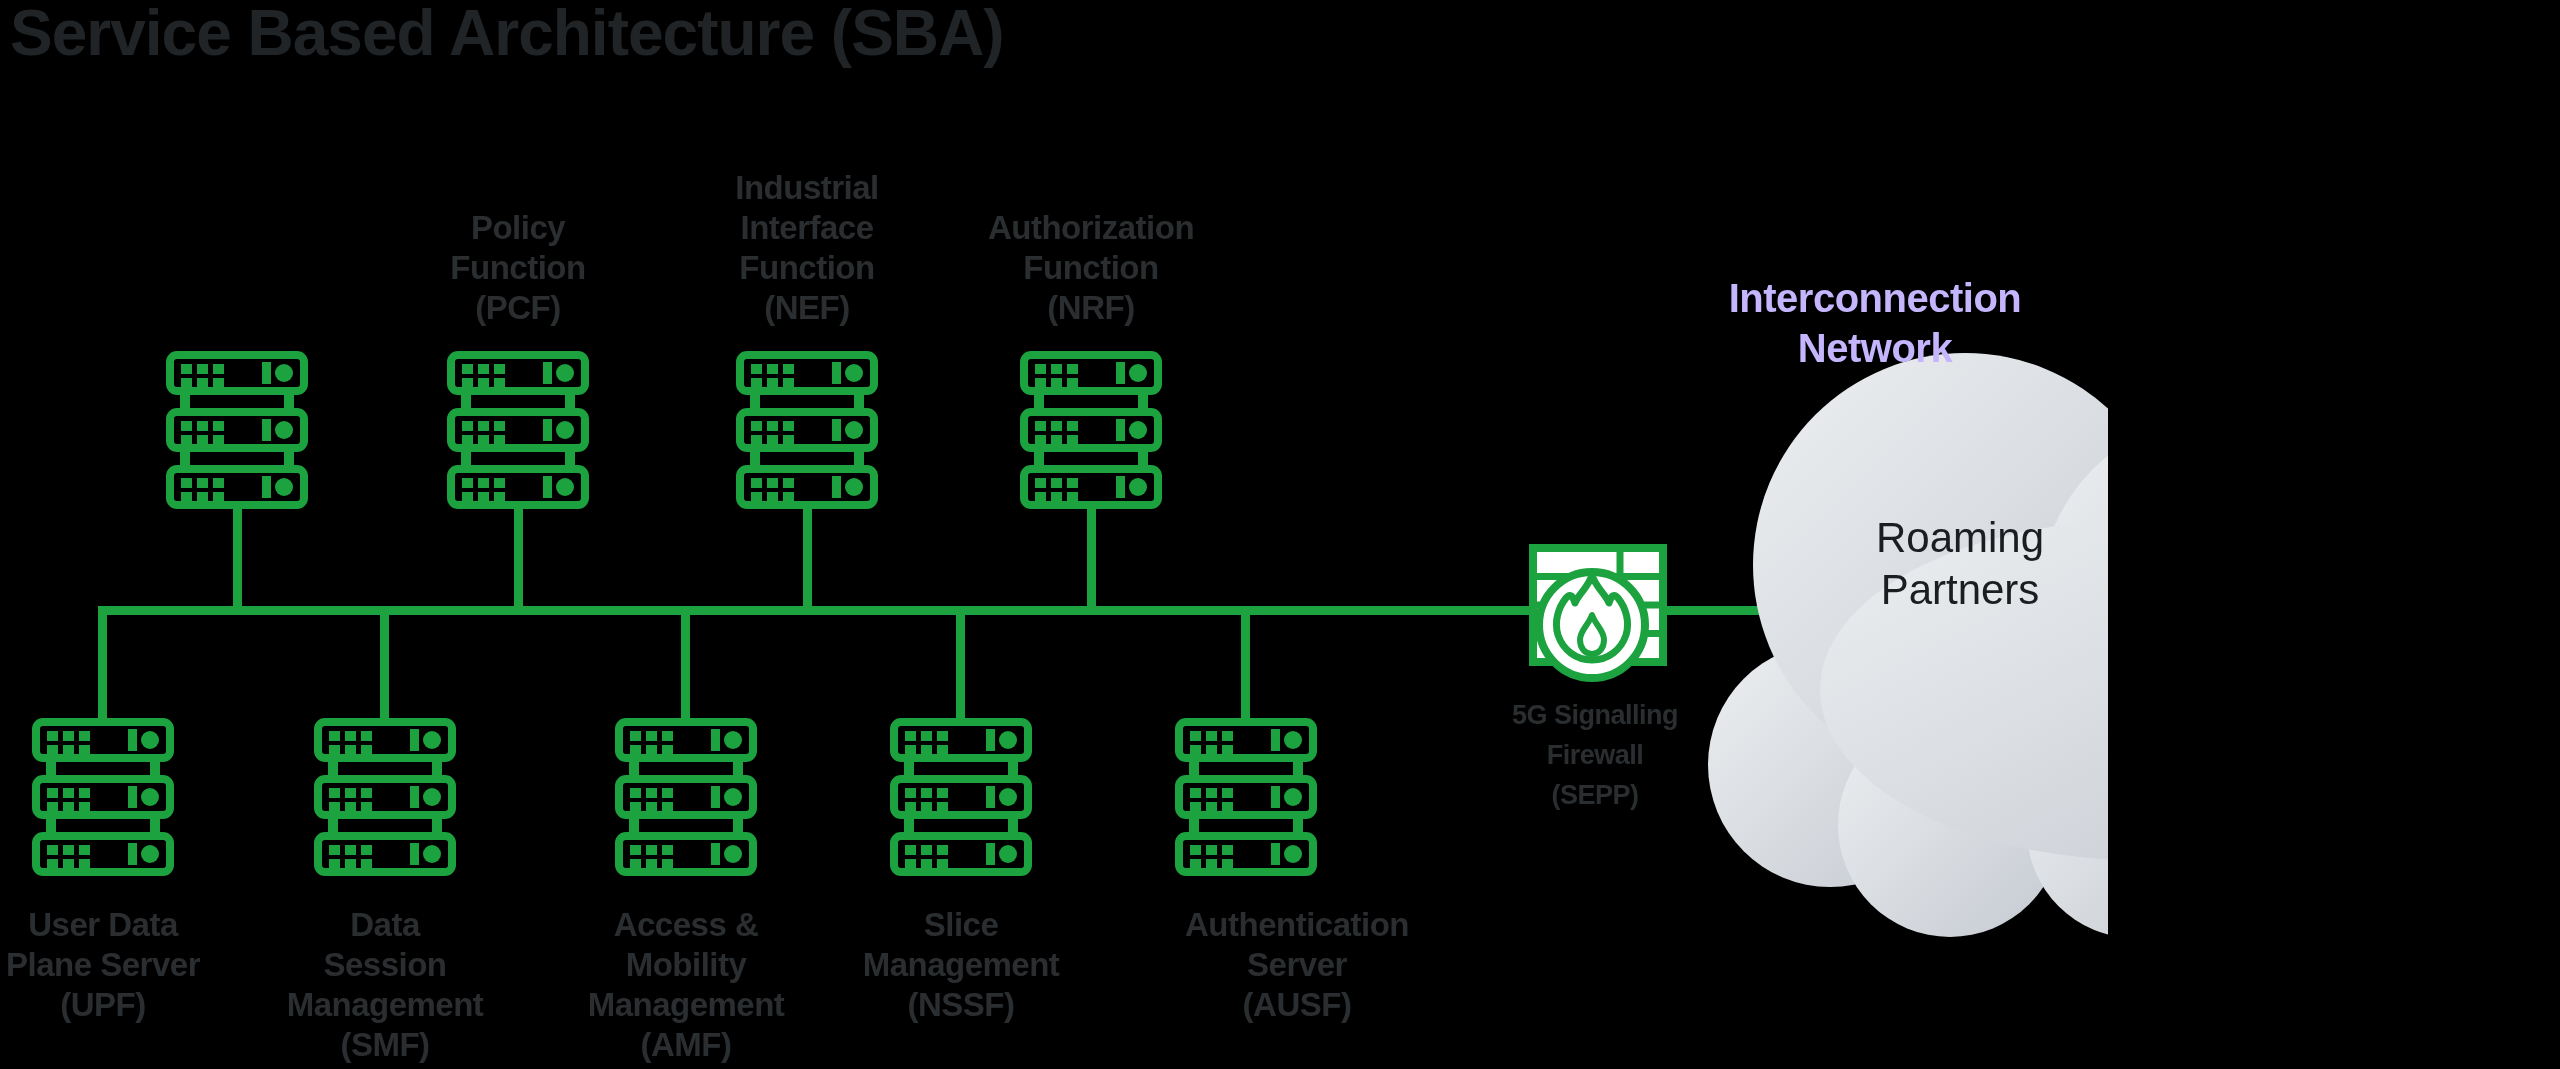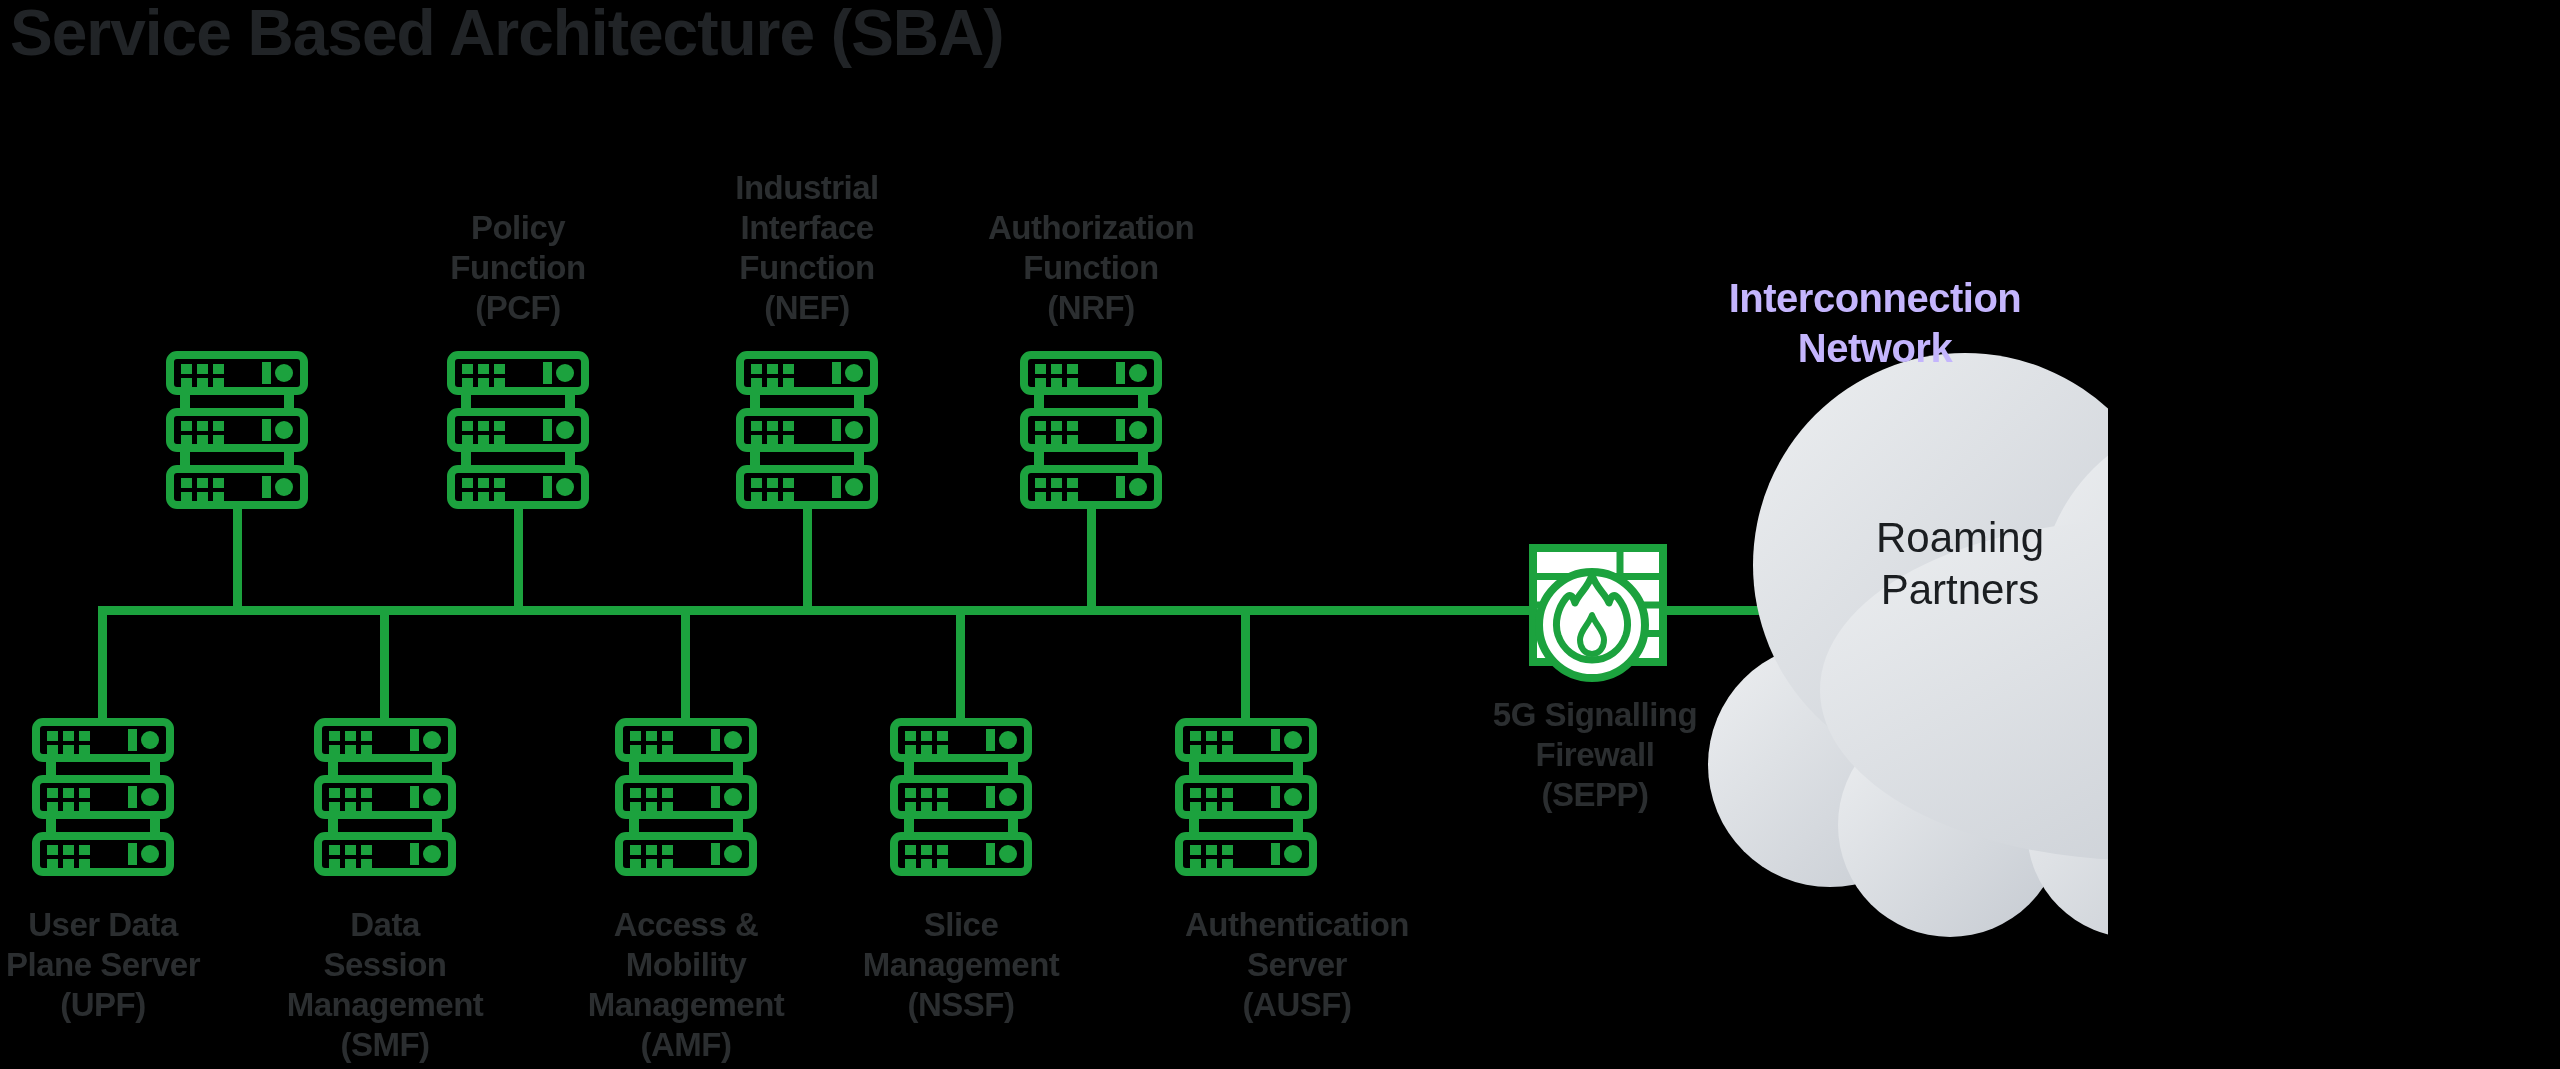--- a/index.html
+++ b/index.html
@@ -31,21 +31,21 @@
     font-size:42px;font-weight:400;line-height:52px;color:#1b1e21;
     text-align:center;white-space:pre-line;
   }
   .cloud-title{
     position:absolute;z-index:4;left:1675px;top:273px;width:400px;
     font-size:40px;font-weight:700;line-height:50px;letter-spacing:-0.5px;
     color:#c4b5fd;text-align:center;white-space:pre-line;
   }
   .fw-label{
     position:absolute;z-index:4;left:1445px;top:695px;width:300px;
-    font-size:33px;font-weight:700;line-height:40px;letter-spacing:-0.5px;
+    font-size:27px;font-weight:700;line-height:40px;letter-spacing:-0.5px;
     color:#2b2e30;text-align:center;white-space:pre-line;
   }
   .defs{position:absolute;width:0;height:0;overflow:hidden;}
 </style>
 </head>
 <body>
 
 <div class="diagram">
 
   <svg class="defs" aria-hidden="true">

